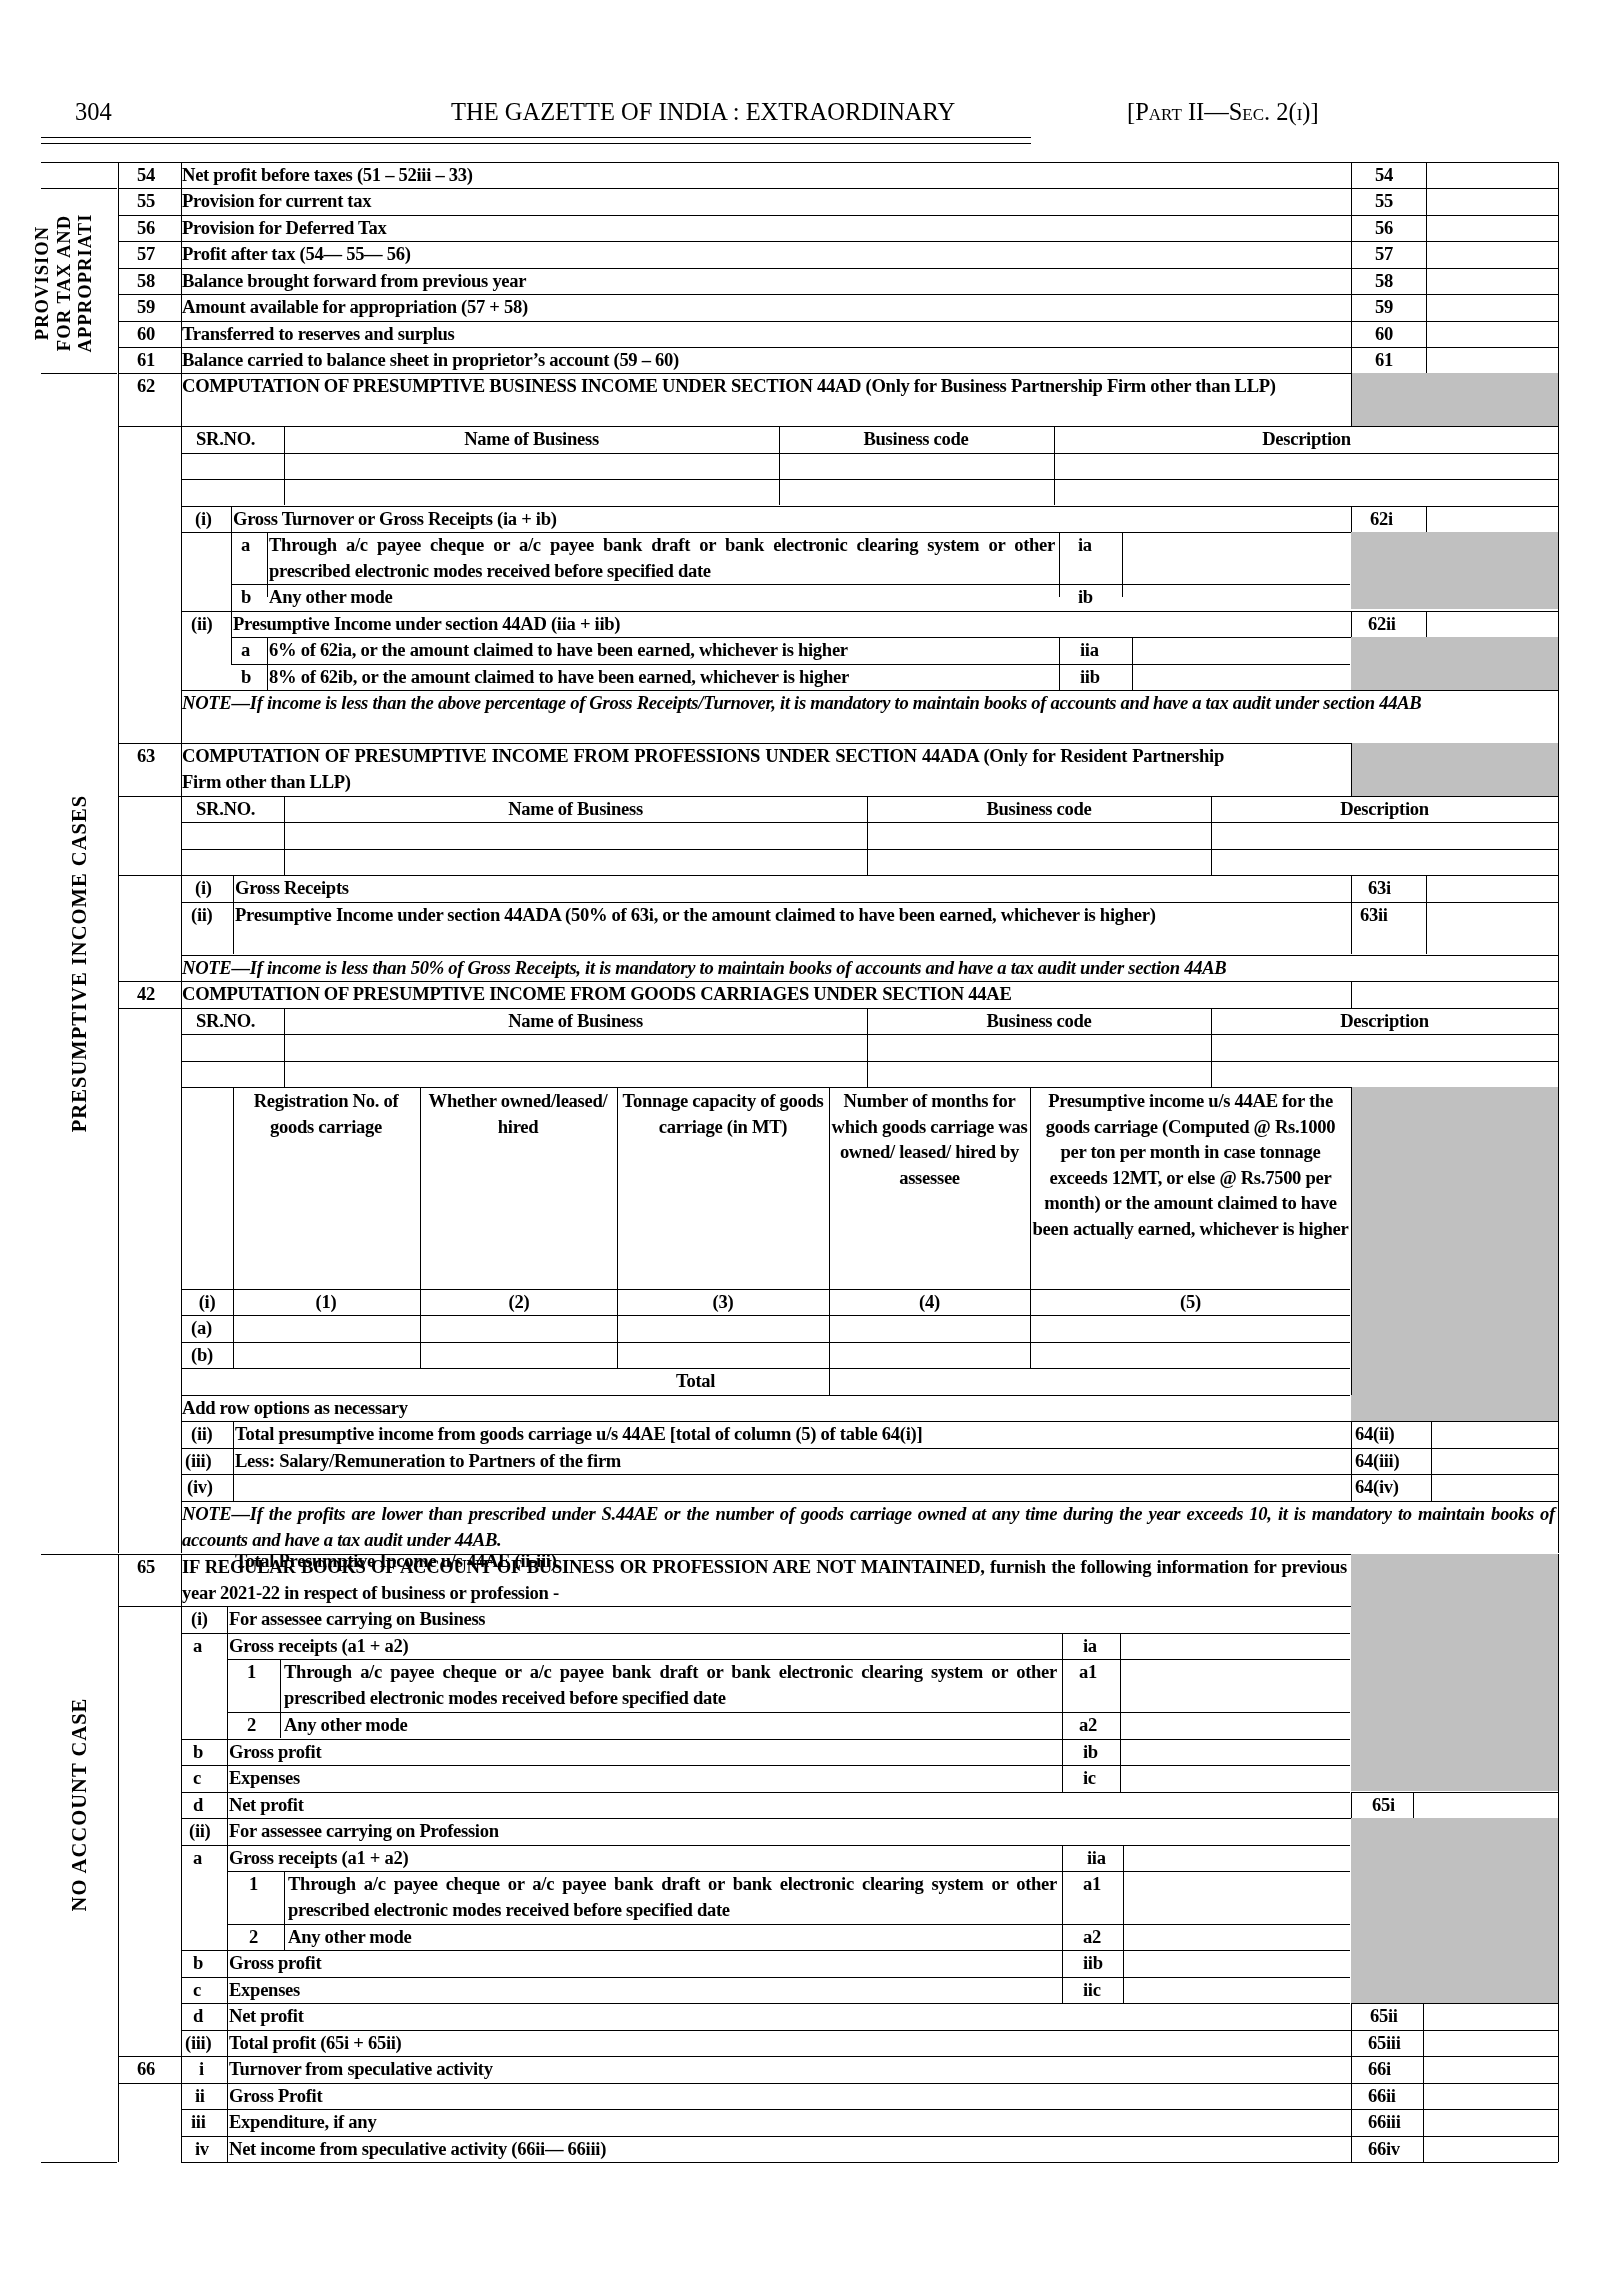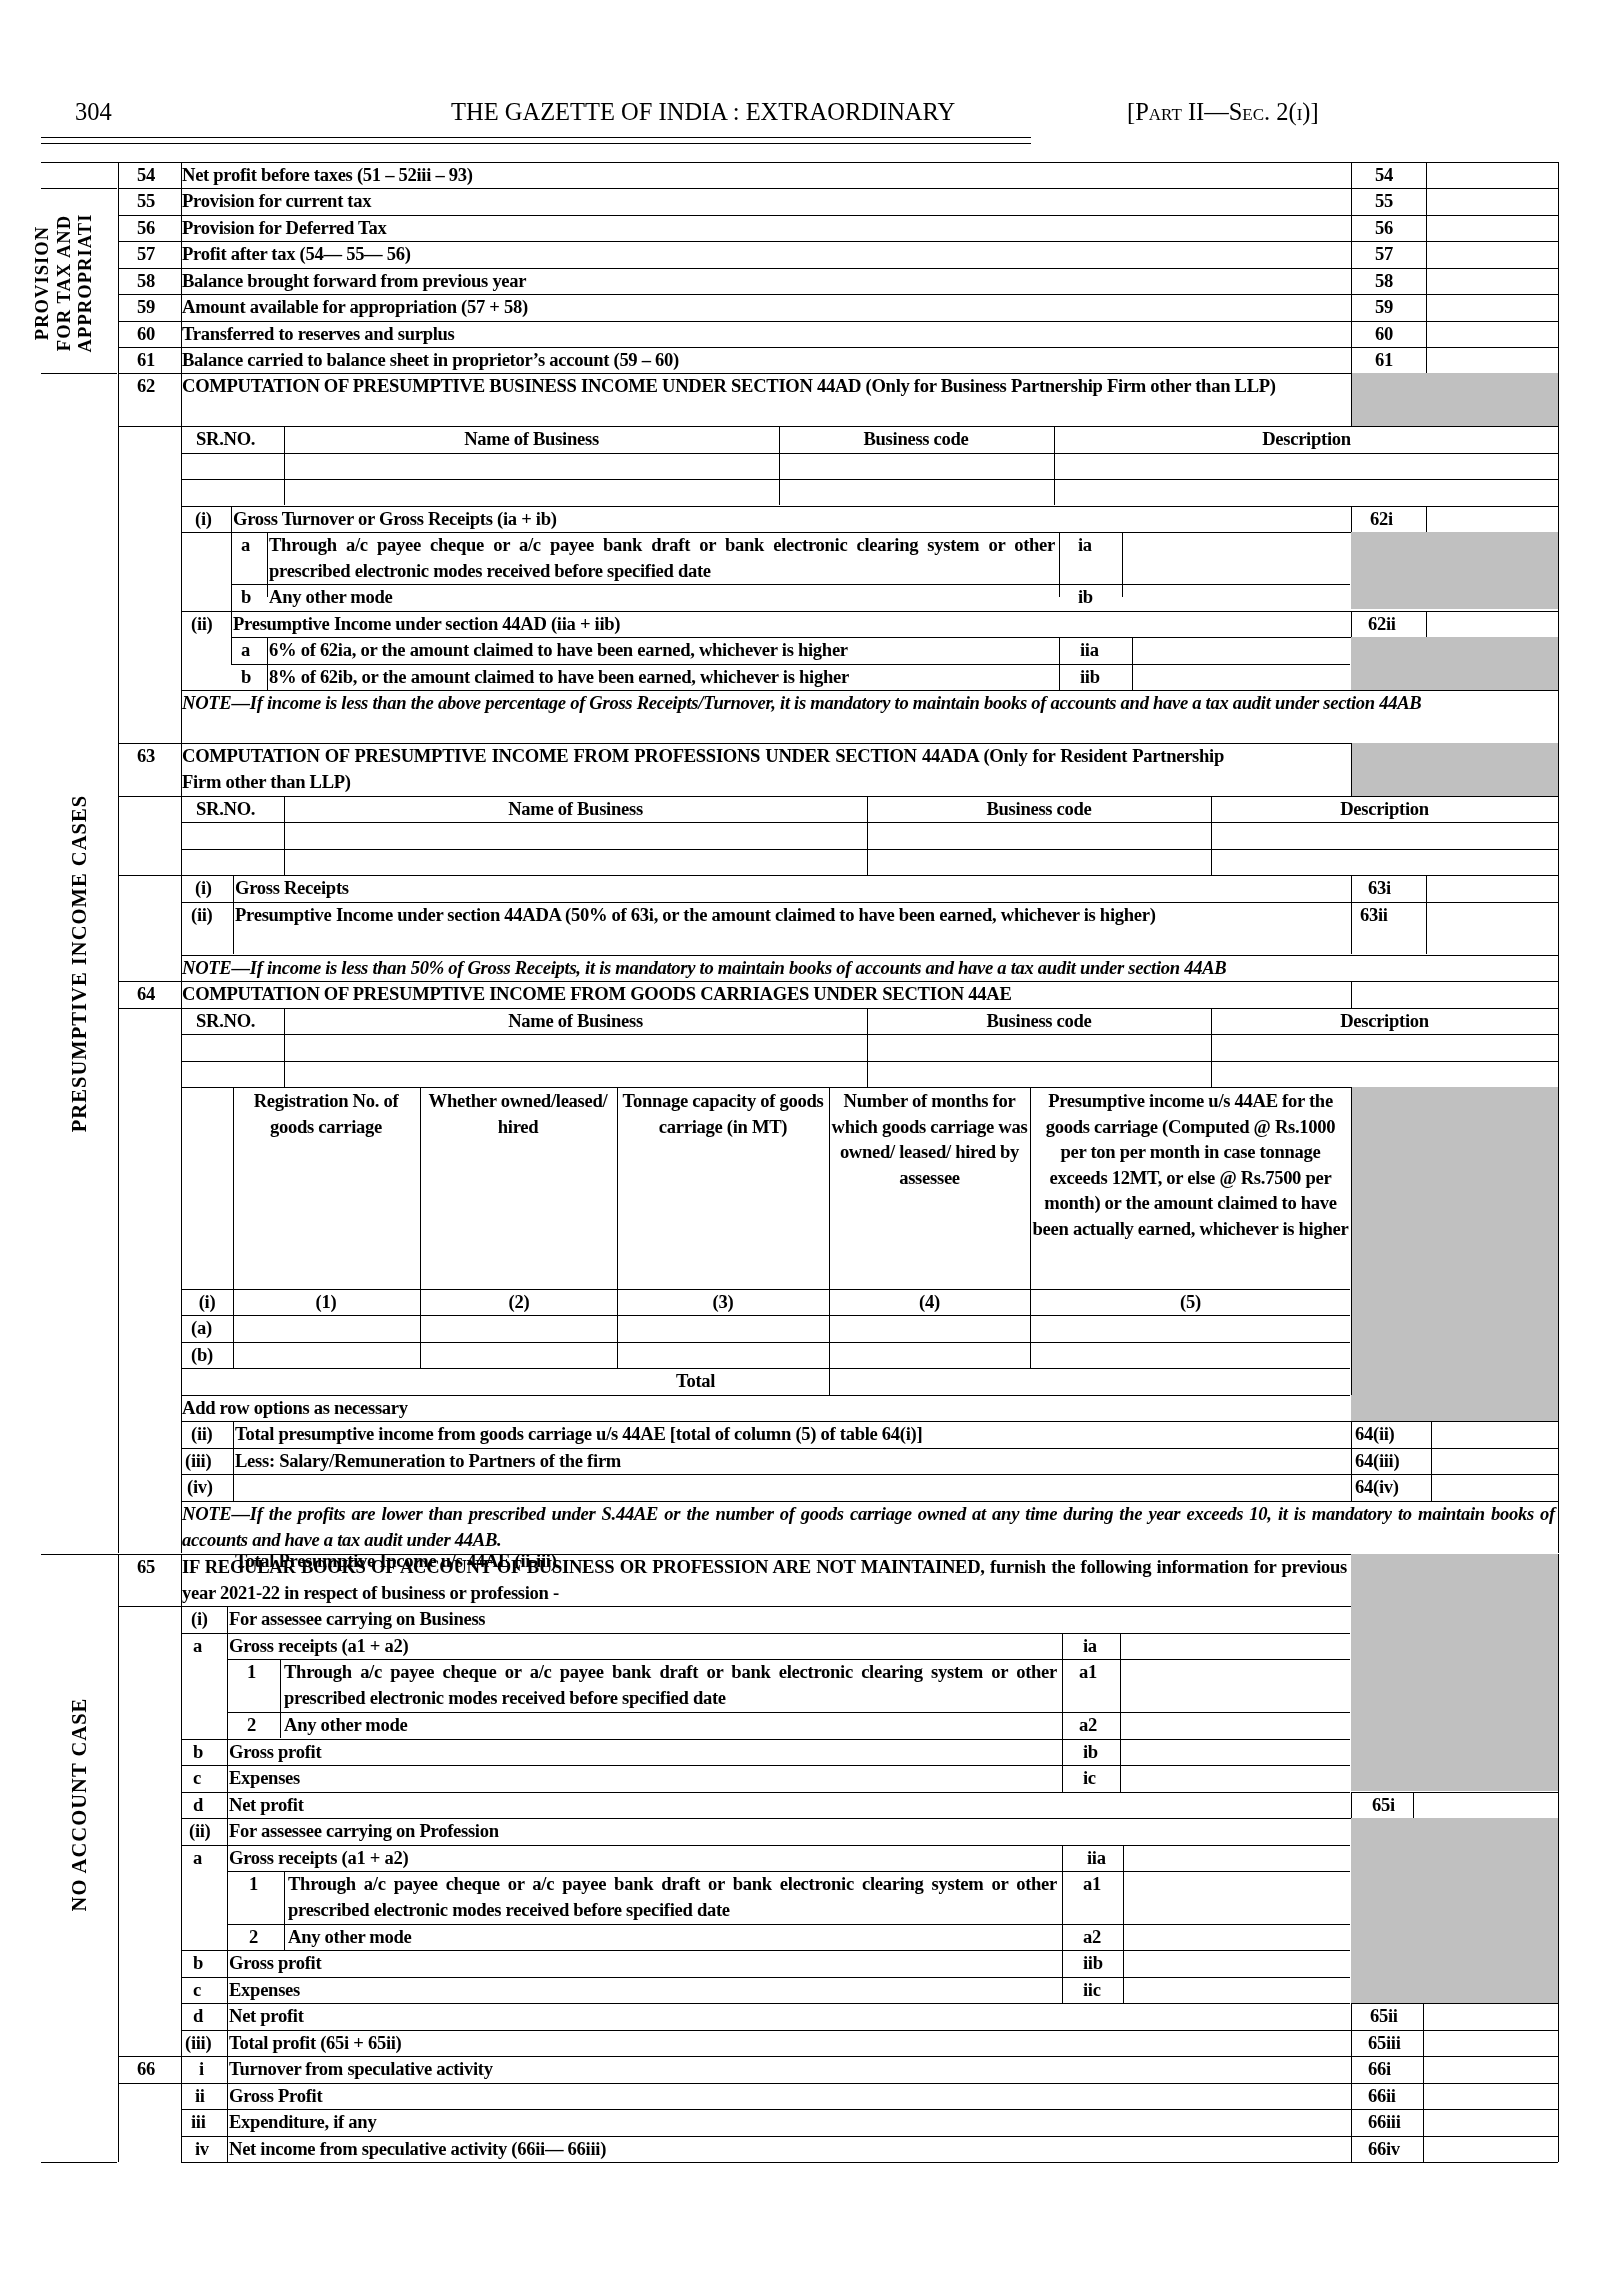--- a/index.html
+++ b/index.html
@@ -22,21 +22,21 @@
 
 <div class="abs hdr" style="left:75px;">304</div>
 <div class="abs hdr" style="left:451px;">THE GAZETTE OF INDIA : EXTRAORDINARY</div>
 <div class="abs hdr" style="left:1127px; font-variant: small-caps;">[Part II—Sec. 2(i)]</div>
 <div class="rule" style="top:137px; width:990px; left:41px;"></div>
 <div class="rule" style="top:143px; width:990px; left:41px;"></div>
 
 <div id="form">
     <div class="line-h" style="left: 41px; top: 162px; width: 1517px;"></div>
     <div class="t" style="left: 137px; top: 162px;">54</div>
-    <div class="t" style="left: 182px; top: 162px;">Net profit before taxes (51 – 52iii – 93)</div>
+    <div class="t" style="left: 182px; top: 162px;">Net profit before taxes (51 – 52iii – 33)</div>
     <div class="t" style="left: 1375px; top: 162px;">54</div>
     <div class="abs" contenteditable="true" style="left: 1427px; top: 163px; width: 130px; height: 24.5px;"></div>
     <div class="line-h" style="left: 118px; top: 188px; width: 1441px;"></div>
     <div class="t" style="left: 137px; top: 188px;">55</div>
     <div class="t" style="left: 182px; top: 188px;">Provision for current tax</div>
     <div class="t" style="left: 1375px; top: 188px;">55</div>
     <div class="abs" contenteditable="true" style="left: 1427px; top: 189px; width: 130px; height: 24.5px;"></div>
     <div class="line-h" style="left: 118px; top: 215px; width: 1441px;"></div>
     <div class="t" style="left: 137px; top: 215px;">56</div>
     <div class="t" style="left: 182px; top: 215px;">Provision for Deferred Tax</div>
@@ -184,21 +184,21 @@
     <div class="t" style="left: 191px; top: 902px;">(ii)</div>
     <div class="t just" style="left: 235px; top: 902px; width: 1113px; white-space: normal;">Presumptive Income under section 44ADA (50% of 63i, or the amount claimed to have been earned, whichever is higher)</div>
     <div class="t" style="left: 1360px; top: 902px;">63ii</div>
     <div class="abs" contenteditable="true" style="left: 1427px; top: 903px; width: 130px; height: 51px;"></div>
     <div class="line-h" style="left: 181px; top: 955px; width: 1377px;"></div>
     <div class="t it" style="left: 182px; top: 955px;">NOTE—If income is less than 50% of Gross Receipts, it is mandatory to maintain books of accounts and have a tax audit under section 44AB</div>
     <div class="line-v" style="left: 118px; top: 743px; height: 238px;"></div>
     <div class="line-v" style="left: 181px; top: 743px; height: 238px;"></div>
     <div class="line-v" style="left: 1558px; top: 743px; height: 238px;"></div>
     <div class="line-h" style="left: 118px; top: 981px; width: 1441px;"></div>
-    <div class="t" style="left: 137px; top: 981px;">64</div>
+    <div class="t" style="left: 137px; top: 981px;">42</div>
     <div class="t" style="left: 182px; top: 981px;">COMPUTATION OF PRESUMPTIVE INCOME FROM GOODS CARRIAGES UNDER SECTION 44AE</div>
     <div class="line-v" style="left: 1351px; top: 981px; height: 26.5px;"></div>
     <div class="line-h" style="left: 118px; top: 1008px; width: 1441px;"></div>
     <div class="t" style="left: 196px; top: 1008px;">SR.NO.</div>
     <div class="t c" style="left: 284px; top: 1008px; width: 583px; white-space: normal;">Name of Business</div>
     <div class="t c" style="left: 867px; top: 1008px; width: 344px; white-space: normal;">Business code</div>
     <div class="t c" style="left: 1211px; top: 1008px; width: 347px; white-space: normal;">Description</div>
     <div class="line-v" style="left: 284px; top: 1008px; height: 79px;"></div>
     <div class="line-v" style="left: 867px; top: 1008px; height: 79px;"></div>
     <div class="line-v" style="left: 1211px; top: 1008px; height: 79px;"></div>

